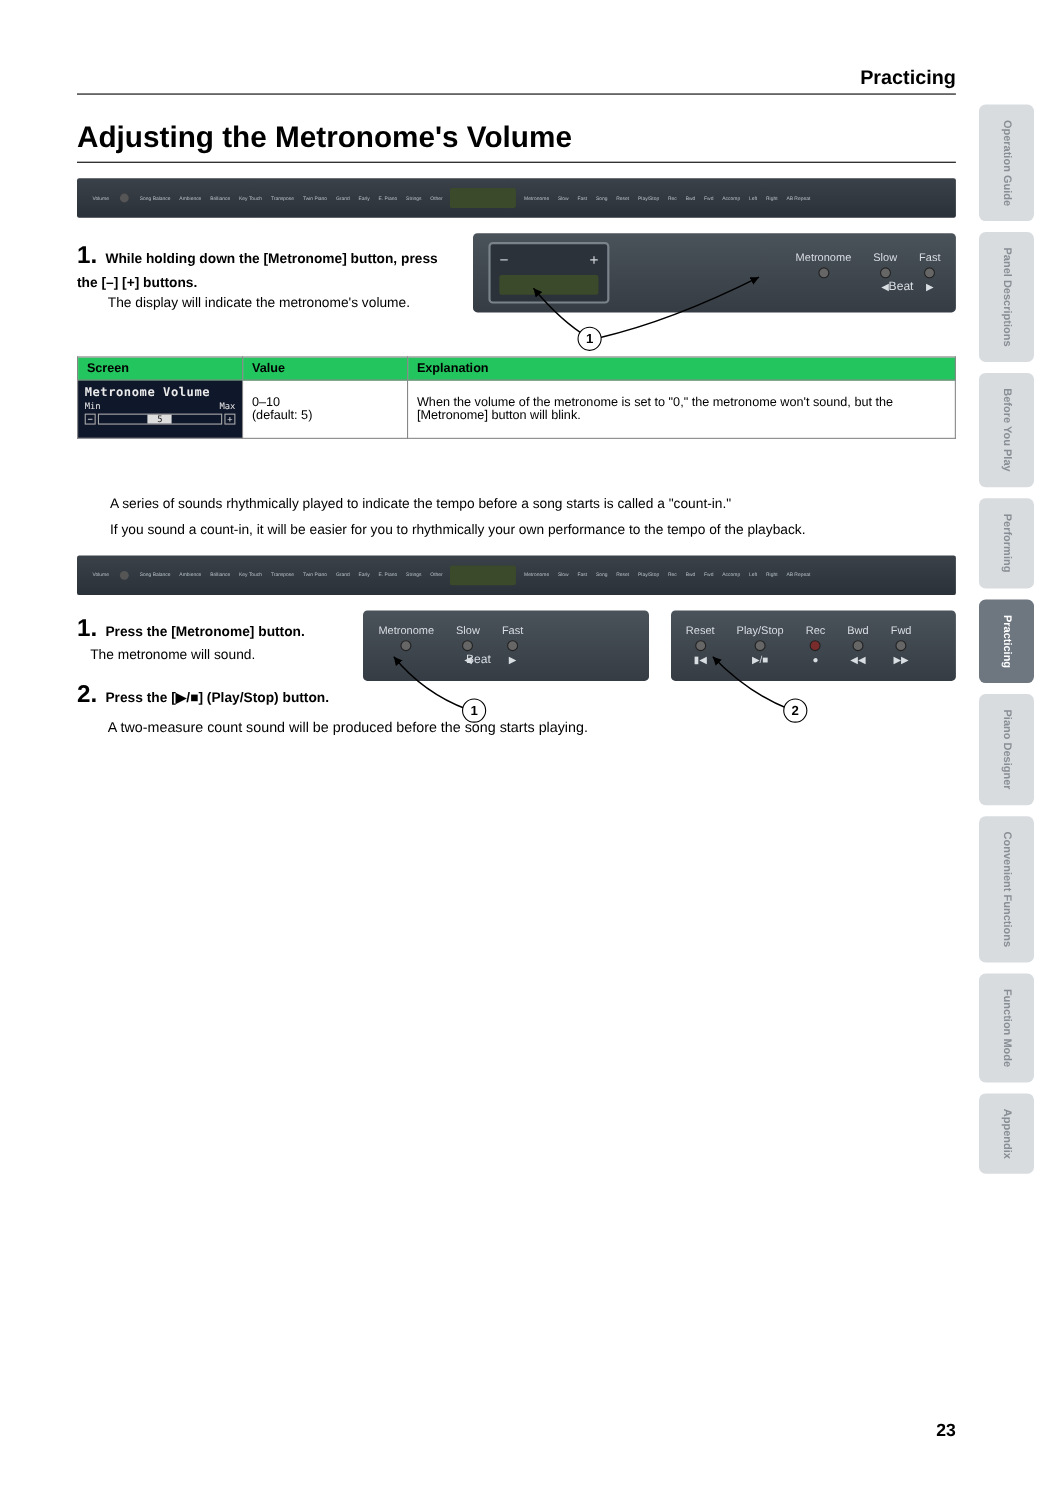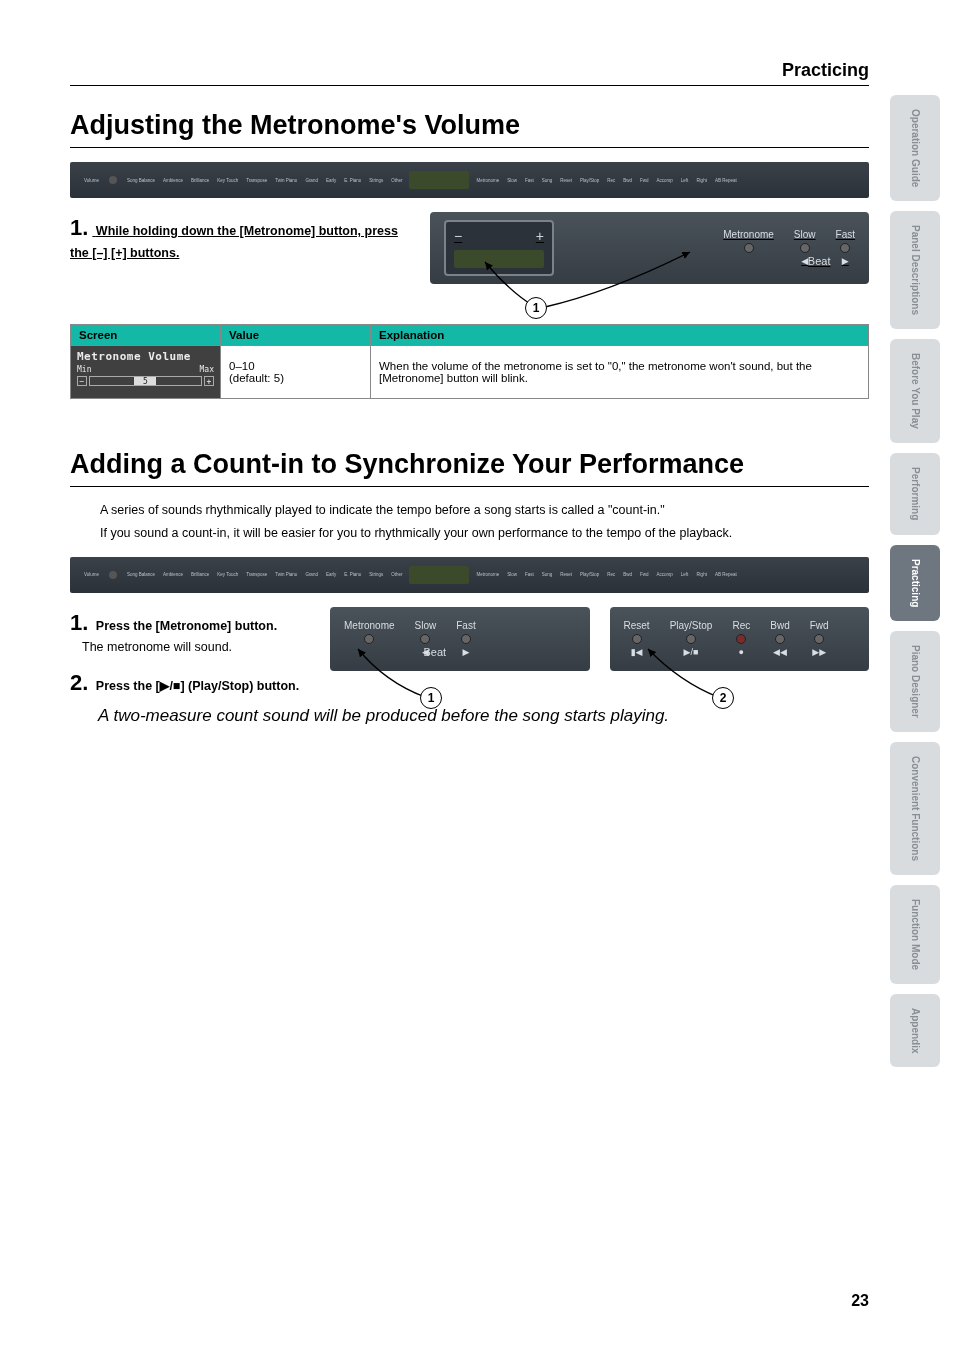--- a/index.html
+++ b/index.html
@@ -63,23 +63,22 @@
     background: #555; margin: 0 6px;
     display: inline-block;
   }
   .panel-strip .mini-label {
     margin: 0 4px;
     white-space: nowrap;
   }
   .step-row {
     display: flex;
     gap: 30px;
-    align-items: flex-start;
+    align-items: flex-end;
     margin-bottom: 20px;
-    text-decoration: underline;
   }
   .step-text {
     font-size: 12.5px;
     line-height: 1.45;
   }
   .step-text .num {
     font-size: 22px;
     font-weight: 700;
     display: inline-block;
     margin-right: 4px;
@@ -165,37 +164,37 @@
   }
   
   table.spec {
     width: 100%;
     border-collapse: collapse;
     font-size: 11.5px;
     margin-top: 40px;
     margin-bottom: 50px;
   }
   table.spec th {
-    background: #14b8a6;
+    background: #22c55e;
     border: 1px solid #888;
     text-align: left;
     padding: 4px 8px;
     font-weight: 700;
   }
   table.spec td {
     border: 1px solid #888;
     padding: 6px 8px;
     vertical-align: middle;
   }
   .screen-cell {
     width: 150px;
     padding: 0 !important;
   }
   .lcd-sim {
-    background: #404040;
+    background: #0f172a;
     color: #eaeaea;
     font-family: monospace;
     font-size: 10px;
     padding: 4px 6px;
     height: 52px;
     position: relative;
   }
   .lcd-sim .title-row {
     display: block;
     letter-spacing: .5px;
@@ -333,20 +332,21 @@
     <span class="mini-label">Right</span>
     <span class="mini-label">AB Repeat</span>
   </div>
 
   <div class="step-row">
     <div class="step-text" style="width:330px;">
       <p>
         <span class="num">1.</span>
         <strong>While holding down the [Metronome] button, press the [–] [+] buttons.</strong>
       </p>
+      <p style="margin-left:28px;">The display will indicate the metronome's volume.</p>
     </div>
 
     <div style="flex:1; position:relative;">
       <div class="detail-panel" style="height:72px;">
         <div class="disp-zoom">
           <div class="pm">
             <span>−</span>
             <span>+</span>
           </div>
           <div class="mini-lcd"></div>
@@ -413,21 +413,20 @@
         </td>
         <td>
           <span>0–10</span><br>
           <span>(default: 5)</span>
         </td>
         <td>When the volume of the metronome is set to "0," the metronome won't sound, but the [Metronome] button will blink.</td>
       </tr>
     </tbody>
   </table>
 
-  <h1 class="section-title">Adding a Count-in to Synchronize Your Performance</h1>
 
   <p class="intro-p">A series of sounds rhythmically played to indicate the tempo before a song starts is called a "count-in."</p>
   <p class="intro-p" style="margin-top:-10px;">If you sound a count-in, it will be easier for you to rhythmically your own performance to the tempo of the playback.</p>
 
   <div class="panel-strip">
     <span class="mini-label">Volume</span>
     <span class="tiny"></span>
     <span class="mini-label">Song Balance</span>
     <span class="mini-label">Ambience</span>
     <span class="mini-label">Brilliance</span>
@@ -533,21 +532,21 @@
           </marker>
         </defs>
         <path d="M 95 90 Q 55 75 28 42" stroke="#000" fill="none" stroke-width="1.3" marker-end="url(#ah2)"></path>
         <path d="M 388 90 Q 350 75 318 42" stroke="#000" fill="none" stroke-width="1.3" marker-end="url(#ah2)"></path>
       </svg>
       <div class="callout-circle" style="top:80px; left:90px;">1</div>
       <div class="callout-circle" style="top:80px; left:382px;">2</div>
     </div>
   </div>
 
-  <p class="step-text" style="margin-left:28px; margin-top:6px; font-size:17px;font-style:italic;">A two-measure count sound will be produced before the song starts playing.</p>
+  <p class="step-text" style="margin-left:28px; margin-top:6px; font-size:13px;">A two-measure count sound will be produced before the song starts playing.</p>
 
 </div>
 
 <div class="side-tabs">
   <div class="side-tab">Operation Guide</div>
   <div class="side-tab">Panel Descriptions</div>
   <div class="side-tab">Before You Play</div>
   <div class="side-tab">Performing</div>
   <div class="side-tab active">Practicing</div>
   <div class="side-tab">Piano Designer</div>

